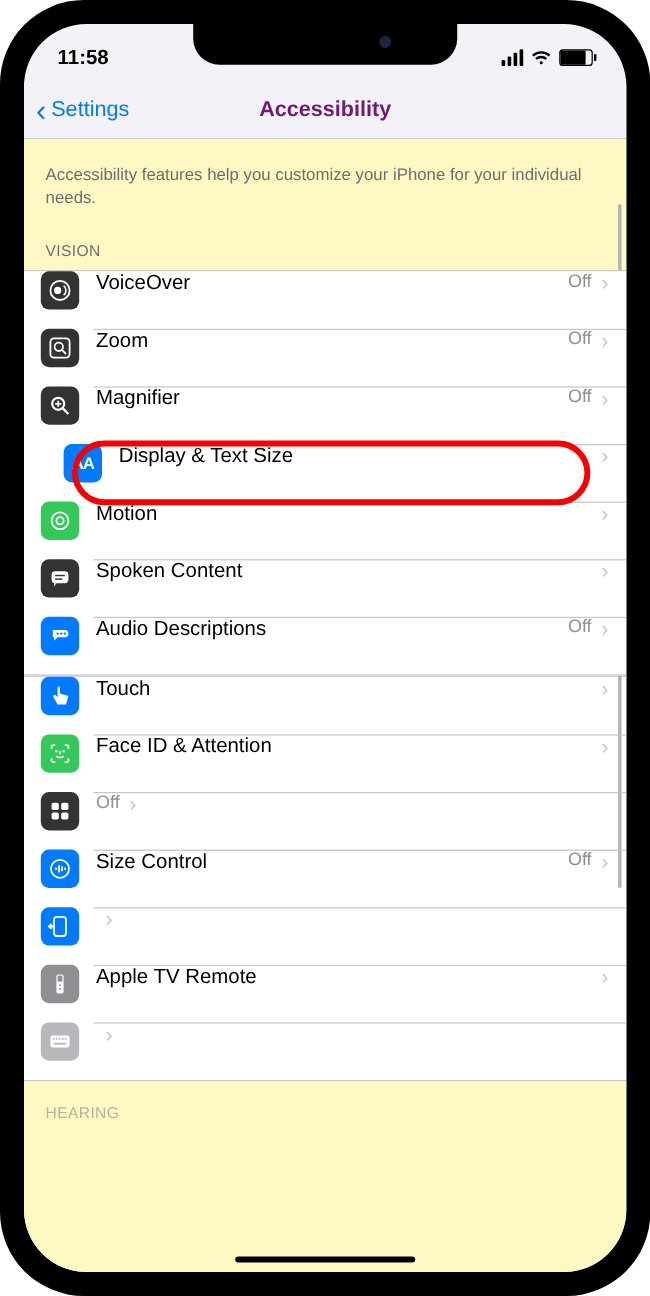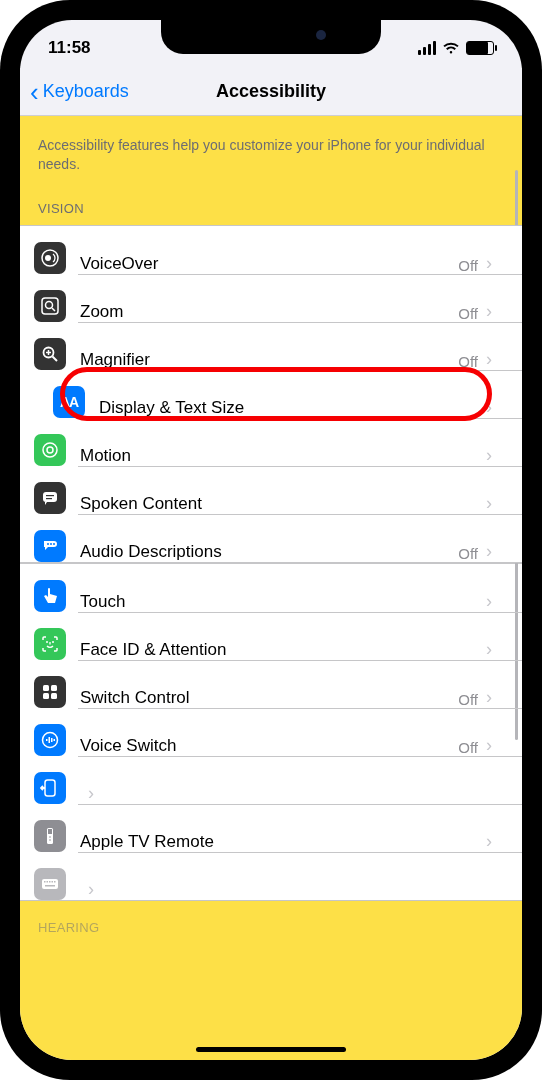--- a/index.html
+++ b/index.html
@@ -66,35 +66,35 @@
   .nav-bar {
     height: 48px;
     display: flex;
     align-items: center;
     position: relative;
     border-bottom: 0.5px solid rgba(0,0,0,0.15);
     background: #f2f2f7;
   }
   .back-btn { display:flex; align-items:center; color:#007aff; font-size:18px; padding-left:10px; gap:4px; }
   .back-chevron { font-size: 26px; font-weight:300; line-height:1; }
-  .nav-title { position:absolute; left:0; right:0; text-align:center; font-size:18px; font-weight:600; color:#000000; pointer-events:none; }
+  .nav-title { position:absolute; left:0; right:0; text-align:center; font-size:18px; font-weight:600; color:#701a75; pointer-events:none; }
 
   .content {
     height: calc(100% - 48px - 48px);
     overflow-y: hidden;
-    background:#fde047;
+    background:#fef9c3;
     position: relative;
   }
   .sect-header { font-size:14px; color:#6d6d72; padding: 20px 18px 8px; text-transform:none; line-height:1.35; }
   .sect-header.caps { text-transform:uppercase; letter-spacing:0.3px; font-size:13px; padding-top:18px; }
   .group { background:#fff; border-top:0.5px solid #c6c6c8; border-bottom:0.5px solid #c6c6c8; }
   .row {
-    display:flex; align-items:flex-end;
+    display:flex; align-items:flex-start;
     height:48px;
-    padding: 0 30px 0 14px;
+    padding: 0 15px 0 14px;
     position: relative;
   }
   .row + .row::before {
     content:""; position:absolute; left:58px; right:0; top:0;
     border-top:0.5px solid #c6c6c8;
   }
   .row-icon {
     width:32px; height:32px; border-radius:7px;
     display:flex; align-items:center; justify-content:center;
     flex: 0 0 32px; margin-right:14px;
@@ -154,21 +154,21 @@
           </svg>
         <div class="battery">
             <div class="battery-fill"></div>
           </div>
       </div>
     </div>
 
     <div class="nav-bar">
       <div class="back-btn">
         <span class="back-chevron">‹</span>
-        <span>Keyboards</span>
+        <span>Settings</span>
       </div>
       <div class="nav-title">Accessibility</div>
     </div>
 
     <div class="content">
       <div class="scrollbar"></div>
 
       <div class="sect-header">Accessibility features help you customize your iPhone for your individual needs.</div>
 
       <div class="sect-header caps">VISION</div>
@@ -293,36 +293,35 @@
 
         <div class="row">
           <div class="row-icon ic-dark">
               <svg width="20" height="20" viewBox="0 0 20 20">
                 <rect x="3" y="3" width="6" height="6" rx="1.5" fill="#fff"></rect>
                 <rect x="11" y="3" width="6" height="6" rx="1.5" fill="#fff"></rect>
                 <rect x="3" y="11" width="6" height="6" rx="1.5" fill="#fff"></rect>
                 <rect x="11" y="11" width="6" height="6" rx="1.5" fill="#fff"></rect>
               </svg>
             </div>
-          <div class="row-label">Switch Control</div>
           <div class="row-detail">Off</div>
           <div class="row-chev">›</div>
         </div>
 
         <div class="row">
           <div class="row-icon ic-blue">
               <svg width="20" height="20" viewBox="0 0 20 20">
                 <circle cx="10" cy="10" r="7.5" fill="none" stroke="#fff" stroke-width="1.5"></circle>
                 <rect x="6" y="9" width="1.5" height="2" fill="#fff"></rect>
                 <rect x="8.5" y="7" width="1.5" height="6" fill="#fff"></rect>
                 <rect x="11" y="8" width="1.5" height="4" fill="#fff"></rect>
                 <rect x="13.5" y="9" width="1.5" height="2" fill="#fff"></rect>
               </svg>
             </div>
-          <div class="row-label">Voice Switch</div>
+          <div class="row-label">Size Control</div>
           <div class="row-detail">Off</div>
           <div class="row-chev">›</div>
         </div>
 
         <div class="row">
           <div class="row-icon ic-blue">
               <svg width="20" height="20" viewBox="0 0 20 20">
                 <rect x="5" y="2" width="10" height="16" rx="2.5" fill="none" stroke="#fff" stroke-width="1.5"></rect>
                 <line x1="5" y1="10" x2="1" y2="10" stroke="#fff" stroke-width="1.8"></line>
                 <polyline points="3,8 1,10 3,12" fill="none" stroke="#fff" stroke-width="1.8"></polyline>

